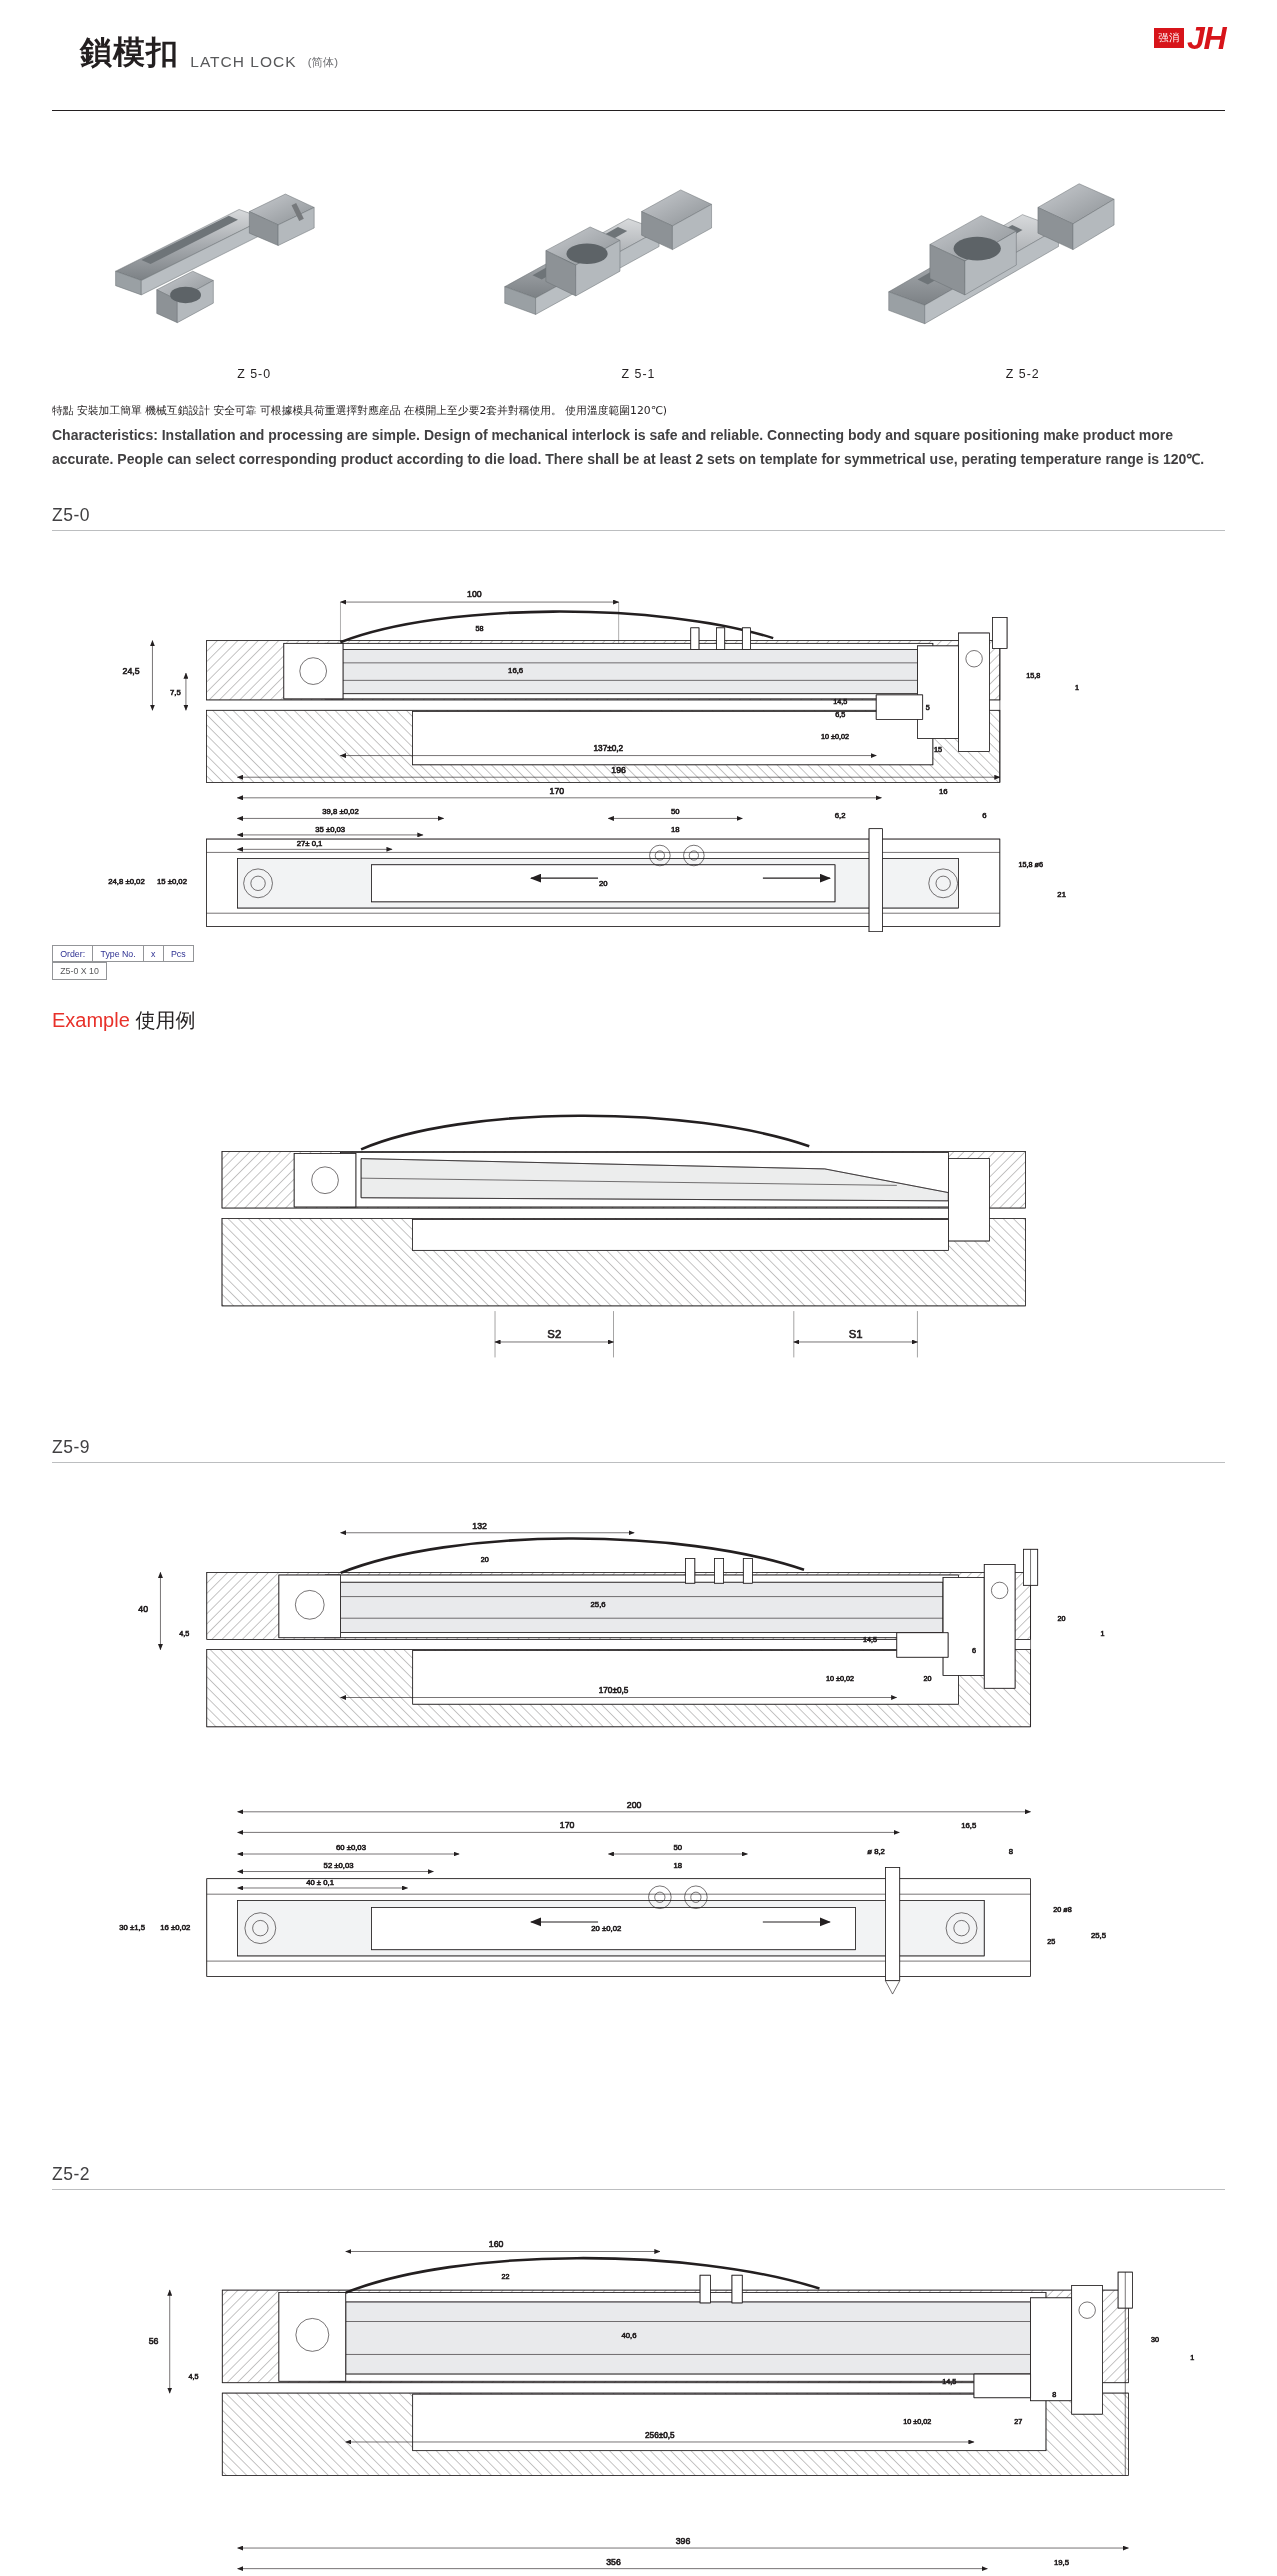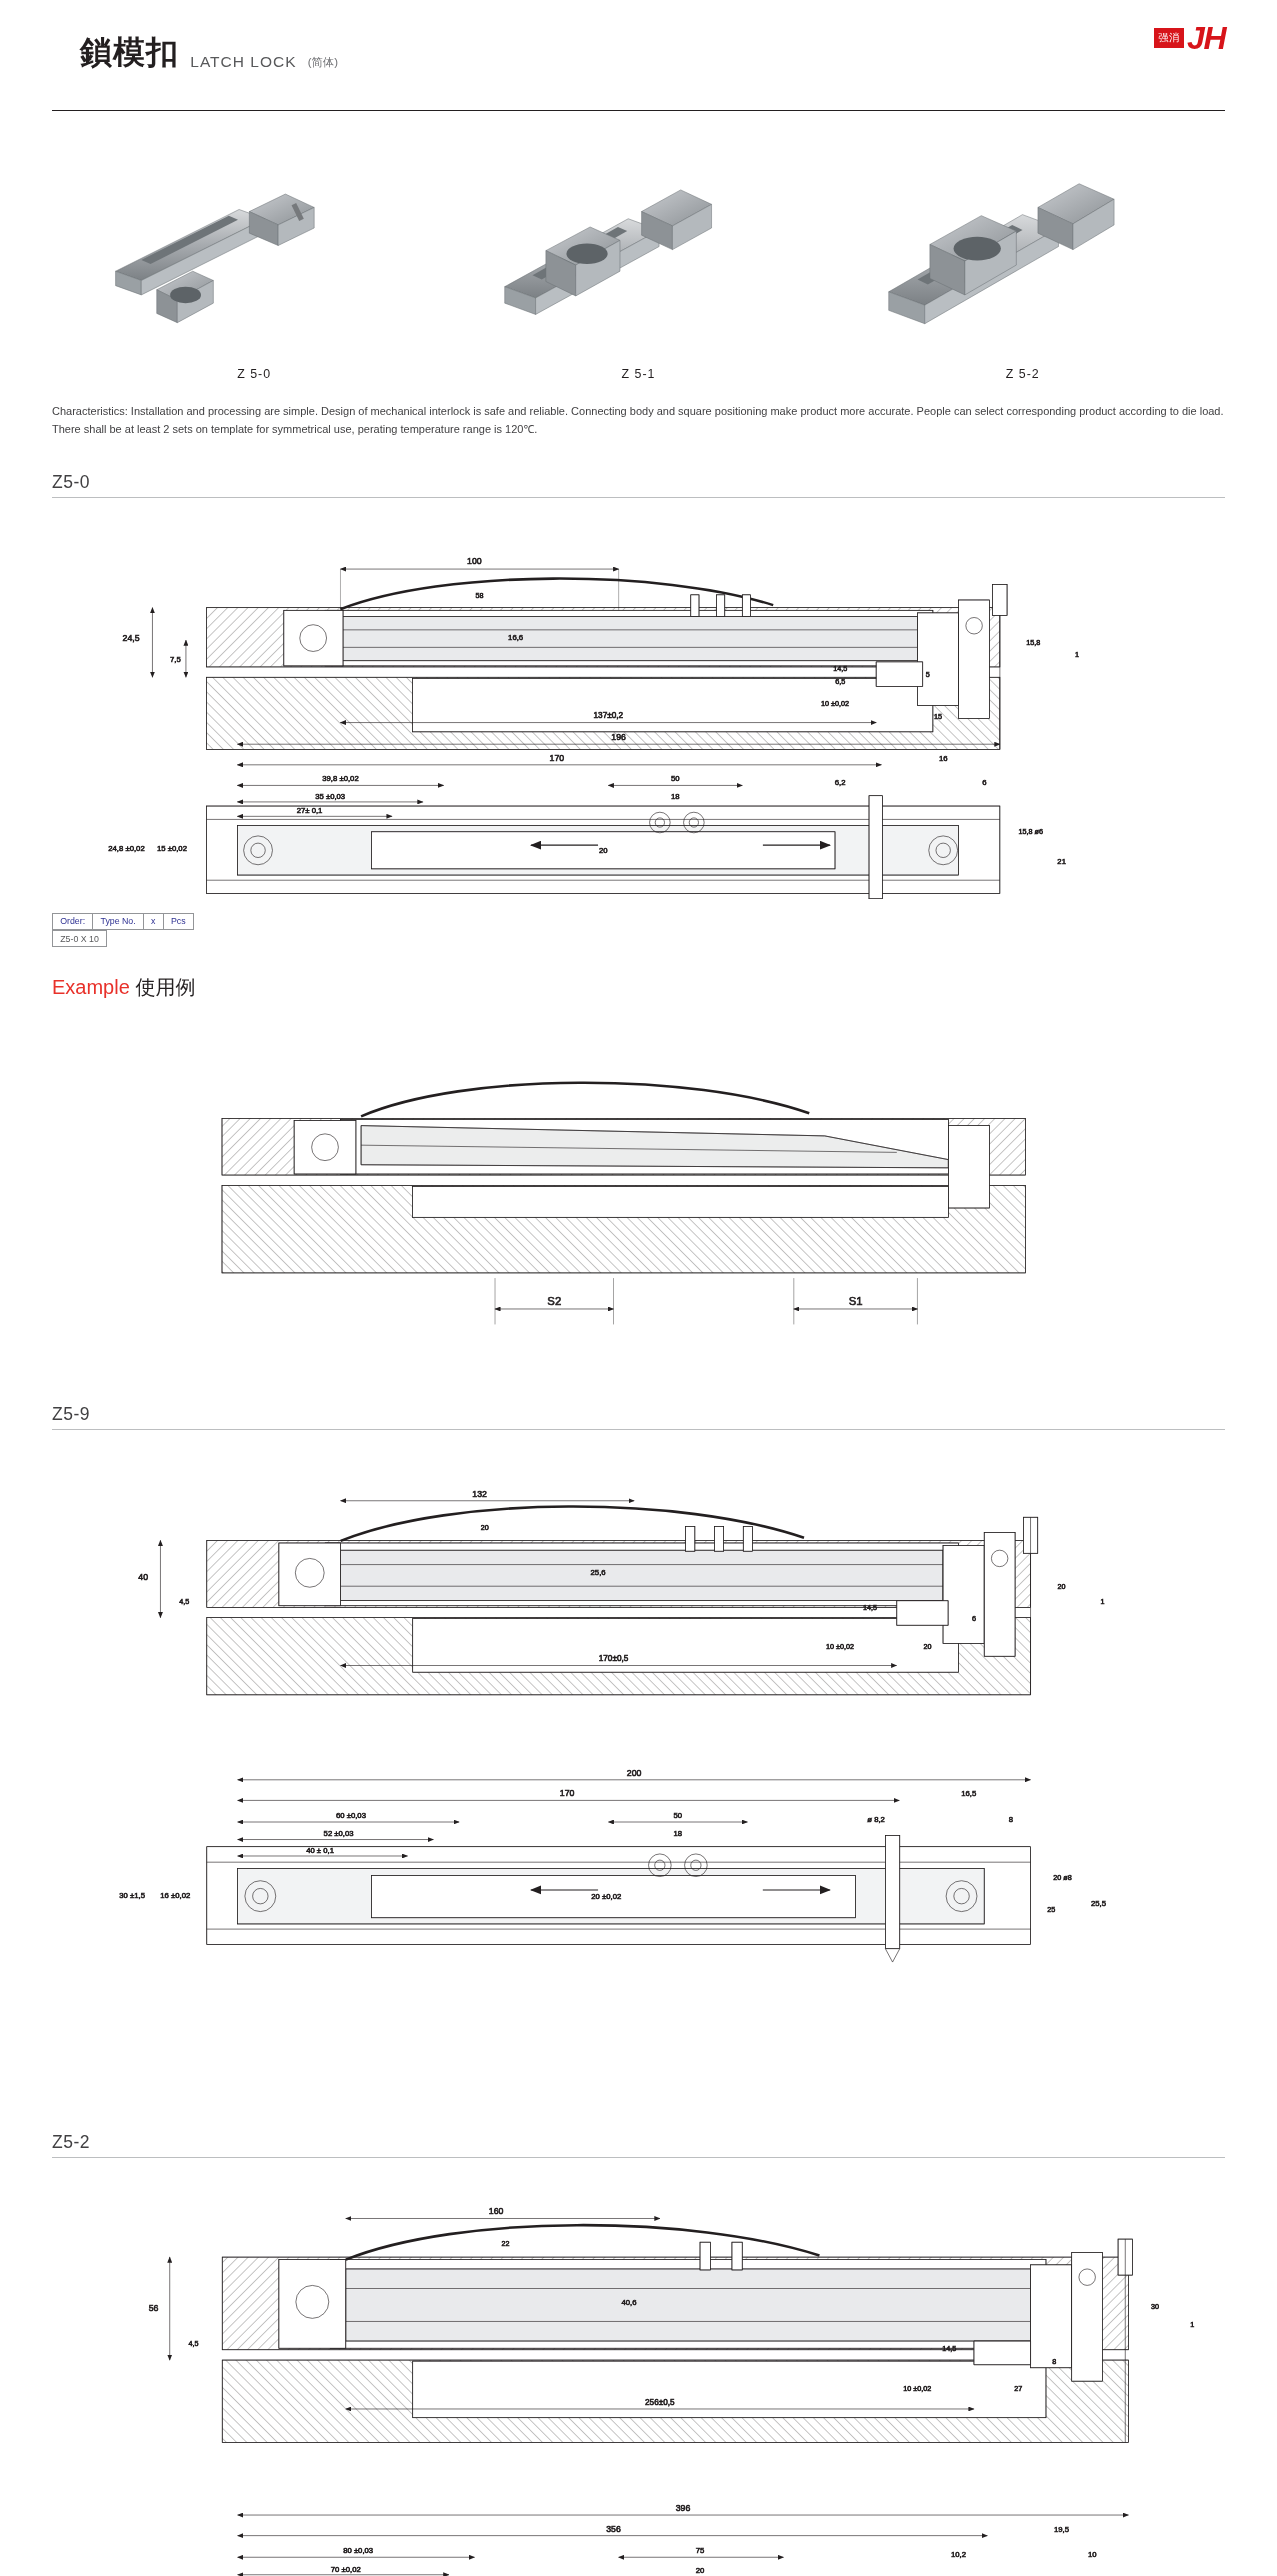--- a/index.html
+++ b/index.html
@@ -27,21 +27,21 @@
 
   
   .photos { display:flex; justify-content:space-around; align-items:flex-end; padding: 20.6px 62px 0 62px; }
   .photo-cell { width: 319px; text-align:center; }
   .photo-box { height: 227px; position:relative; }
   .photo-caption { font-size: 12.4px; letter-spacing: 1px; margin-top: 8.2px; color:#231f20; }
 
   
   .charact { margin: 20.6px 52px 0 52px; font-size: 0; }
   .charact .cn { font-size: 10.8px; line-height: 1.7; color:#231f20; display:block; font-family:"DejaVu Sans", sans-serif;}
-  .charact .en { font-size: 11px; line-height: 1.7; color:#414042; display:block; margin-top: 18px; }
+  .charact .en { font-size: 14px; line-height: 1.7; color:#414042; display:block; margin-top: 4px; font-weight: bold; }
 
   
   .sec-label { font-size: 17.5px; color:#414042; margin: 33px 0 4.1px 52px; letter-spacing:0.5px;}
   .sec-rule { margin: 0 52px; border-top: 0.5px solid #bcbec0; }
 
   .example-head { margin: 27px 0 5.2px 52px; font-size: 20px; }
   .example-head .ex-en { color:#e8312a; }
   .example-head .ex-cn { color:#231f20; font-family:"DejaVu Sans", sans-serif;}
 
   
@@ -154,20 +154,21 @@
             <polygon points="330,46 398,78 398,128 330,96" fill="#8d9296" stroke="#6a6f73" stroke-width="1"></polygon>
             <polygon points="398,78 478,30 478,80 398,128" fill="#b4b9bd" stroke="#6a6f73" stroke-width="1"></polygon>
           </g>
         </svg>
       </div>
       <div class="photo-caption">Z 5-2</div>
     </div>
   </div>
 
   <div class="charact">
+    <span class="cn">特點 安裝加工簡單 機械互鎖設計 安全可靠 可根據模具荷重選擇對應産品 在模開上至少要2套并對稱使用。 使用溫度範圍120℃)</span>
     <span class="en">Characteristics: Installation and processing are simple. Design of mechanical interlock is safe and reliable. Connecting body and square positioning make product more accurate. People can select corresponding product according to die load. There shall be at least 2 sets on template for symmetrical use, perating temperature range is 120℃.</span>
   </div>
 
   <div class="sec-label">Z5-0</div>
   <div class="sec-rule"></div>
 
   <div class="draw-wrap">
     <svg class="dw" width="1174" height="392" viewBox="0 0 2279 760">
       <defs>
         <marker id="ar" markerWidth="10" markerHeight="8" refX="9" refY="4" orient="auto">

